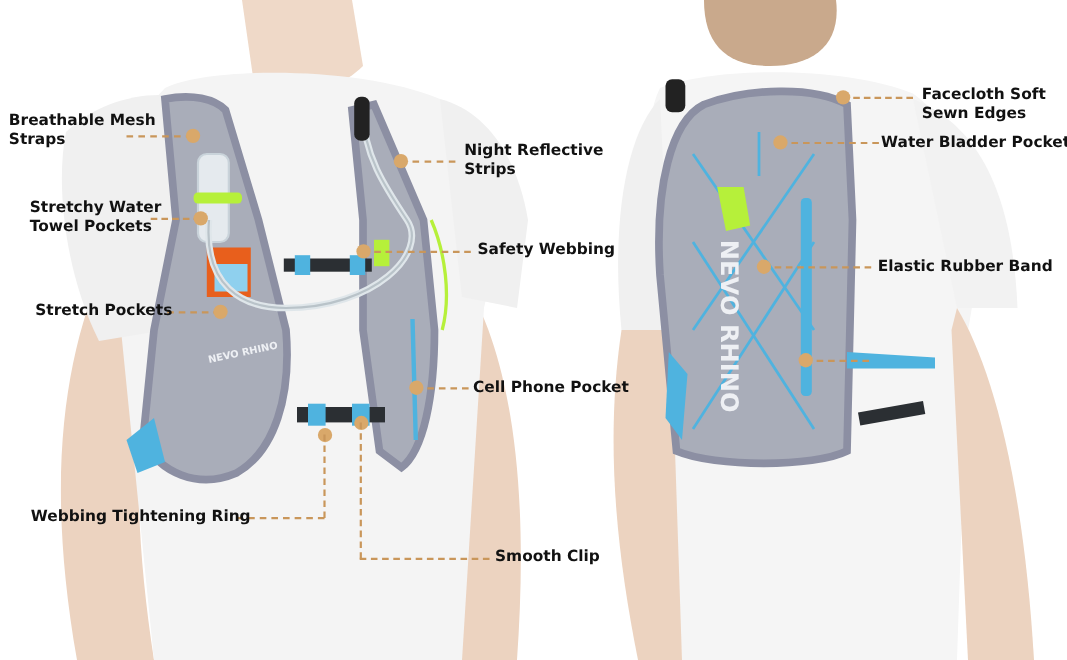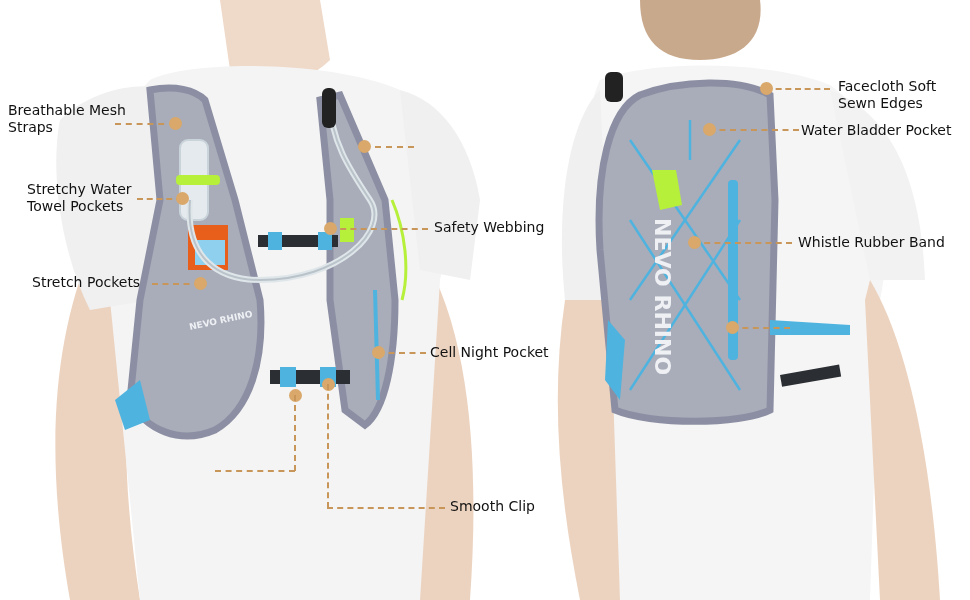--- a/index.html
+++ b/index.html
@@ -1,18 +1,18 @@
 <!DOCTYPE html>
 <html><head>
 <meta charset="utf-8">
 <style>
   html,body{margin:0;padding:0;}
   body{width:970px;height:600px;position:relative;overflow:hidden;background:#ffffff;font-family:"DejaVu Sans","Liberation Sans",sans-serif;}
   .scene{position:absolute;inset:0;}
-  .label{position:absolute;font-weight:normal;font-size:14px;line-height:17px;color:#111;white-space:nowrap;}
+  .label{position:absolute;font-weight:bold;font-size:14px;line-height:17px;color:#111;white-space:nowrap;}
   .dot{position:absolute;width:13px;height:13px;border-radius:50%;background:#d9a86a;margin:-6.5px 0 0 -6.5px;}
   .hline{position:absolute;border-top:2px dashed #c9965a;height:0;}
   .vline{position:absolute;border-left:2px dashed #c9965a;width:0;}
 </style>
 </head>
 <body>
 
 <div class="scene">
 
   <svg width="970" height="600" style="position:absolute;left:0;top:0">
@@ -135,34 +135,41 @@
     <div>Breathable Mesh</div>
     <div>Straps</div>
   </div>
   <div class="label" style="left:27px;top:181px">
     <div>Stretchy Water</div>
     <div>Towel Pockets</div>
   </div>
   <div class="label" style="left:32px;top:274px">
     <div>Stretch Pockets</div>
   </div>
+  <div class="label" style="left:422px;top:129px">
+    <div>Night Reflective</div>
+    <div>Strips</div>
+  </div>
   <div class="label" style="left:434px;top:219px">
     <div>Safety Webbing</div>
   </div>
   <div class="label" style="left:430px;top:344px">
-    <div>Cell Night Pocket</div>
+    <div>Cell Phone Pocket</div>
+  </div>
+  <div class="label" style="left:28px;top:462px">
+    <div>Webbing Tightening Ring</div>
   </div>
   <div class="label" style="left:450px;top:498px">
     <div>Smooth Clip</div>
   </div>
 
   <div class="label" style="left:838px;top:78px">
     <div>Facecloth Soft</div>
     <div>Sewn Edges</div>
   </div>
   <div class="label" style="left:801px;top:122px">
     <div>Water Bladder Pocket</div>
   </div>
   <div class="label" style="left:798px;top:234px">
-    <div>Whistle Rubber Band</div>
+    <div>Elastic Rubber Band</div>
   </div>
 
 </div>
 
 </body></html>

